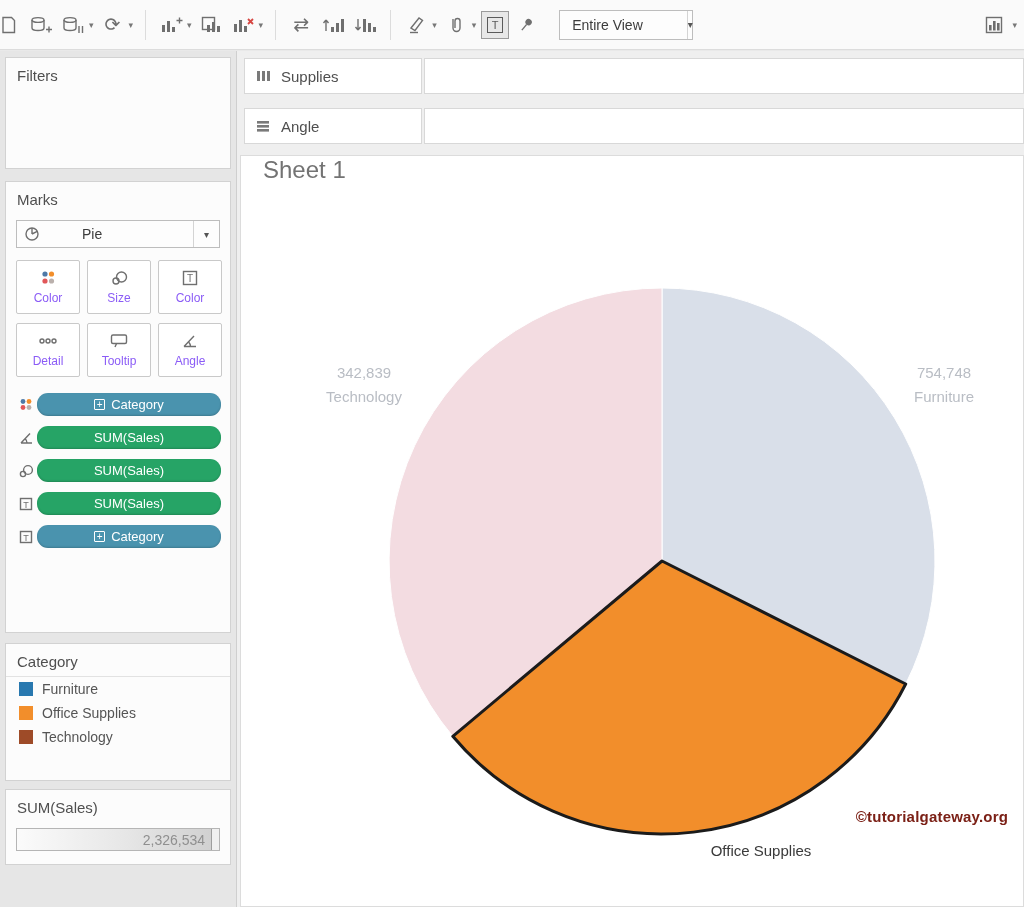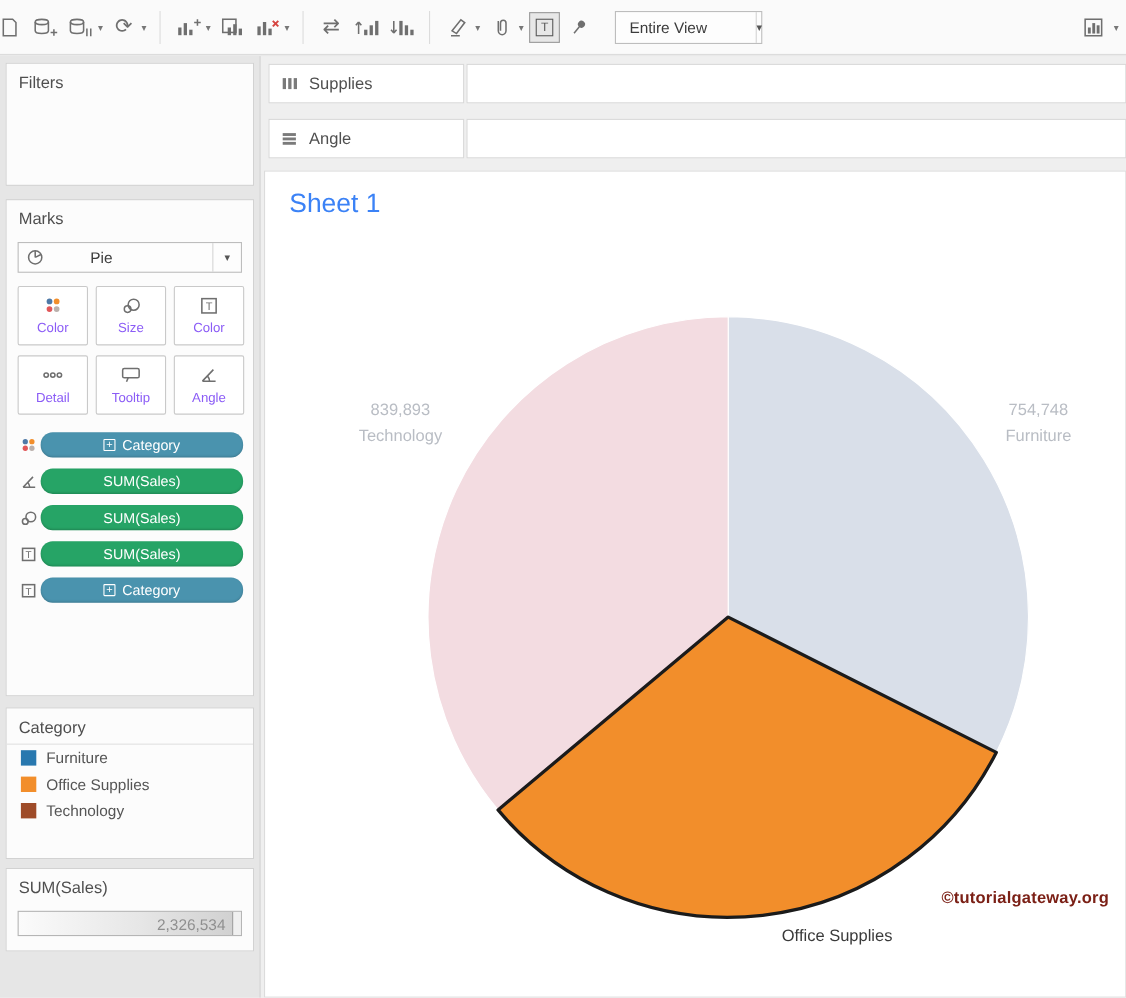--- a/index.html
+++ b/index.html
@@ -72,21 +72,21 @@
   
   .main { position:absolute; top:51px; left:237px; right:0; bottom:0; background:#efefef; }
   .shelf-row { display:flex; gap:2px; margin:7px 0 0 7px; }
   .shelf-row.rows { margin-top:14px; }
   .shelf-label { width:178px; height:36px; background:#fff; border:1px solid #d8d8d8;
                  display:flex; align-items:center; gap:9px; padding:0 11px; font-size:15px; color:#4f4f4f; }
   .shelf-body { flex:1; height:36px; background:#fff; border:1px solid #d8d8d8; }
 
   .sheet { position:absolute; left:3px; top:104px; right:0; bottom:0; background:#fff;
            border:1px solid #dcdcdc; }
-  .sheet-title { position:absolute; left:22px; top:16px; font-size:24px; color:#3b82f6; }
+  .sheet-title { position:absolute; left:22px; top:0; font-size:24px; color:#737373; }
   #pie-svg { position:absolute; left:0; top:0; }
   .pie-label { position:absolute; width:200px; text-align:center; font-size:15px; line-height:24px; }
   #label-technology { left:23px;  top:205px; }
   #label-furniture  { left:603px; top:205px; }
   #label-office     { left:420px; top:683px; }
   .watermark { position:absolute; left:571px; top:652px; width:240px; text-align:center;
                font-weight:bold; font-size:15px; letter-spacing:.2px; }
 </style>
 </head>
 <body>
@@ -391,21 +391,21 @@
   <div class="sheet">
     <div class="sheet-title">Sheet 1</div>
 
     <svg id="pie-svg" width="787" height="752" viewBox="0 0 787 752">
         <path d="M 421 405 L 421.0 132.0 A 273 273 0 0 1 664.7 528.0 Z" fill="#d9dfe9" stroke="#ffffff" stroke-width="1" stroke-linejoin="round"></path>
         <path d="M 421 405 L 211.8 580.3 A 273 273 0 0 1 421.0 132.0 Z" fill="#f3dce1" stroke="#ffffff" stroke-width="1" stroke-linejoin="round"></path>
         <path d="M 421 405 L 664.7 528.0 A 273 273 0 0 1 211.8 580.3 Z" fill="#f28e2b" stroke="#1b1b1b" stroke-width="3" stroke-linejoin="round"></path>
       </svg>
 
     <div class="pie-label" id="label-technology" style="color: rgb(185, 189, 196);">
-      <div>839,893</div>
+      <div>342,839</div>
       <div>Technology</div>
     </div>
     <div class="pie-label" id="label-furniture" style="color: rgb(185, 189, 196);">
       <div>754,748</div>
       <div>Furniture</div>
     </div>
     <div class="pie-label" id="label-office" style="color: rgb(58, 58, 58);">
       <div>Office Supplies</div>
     </div>
 

